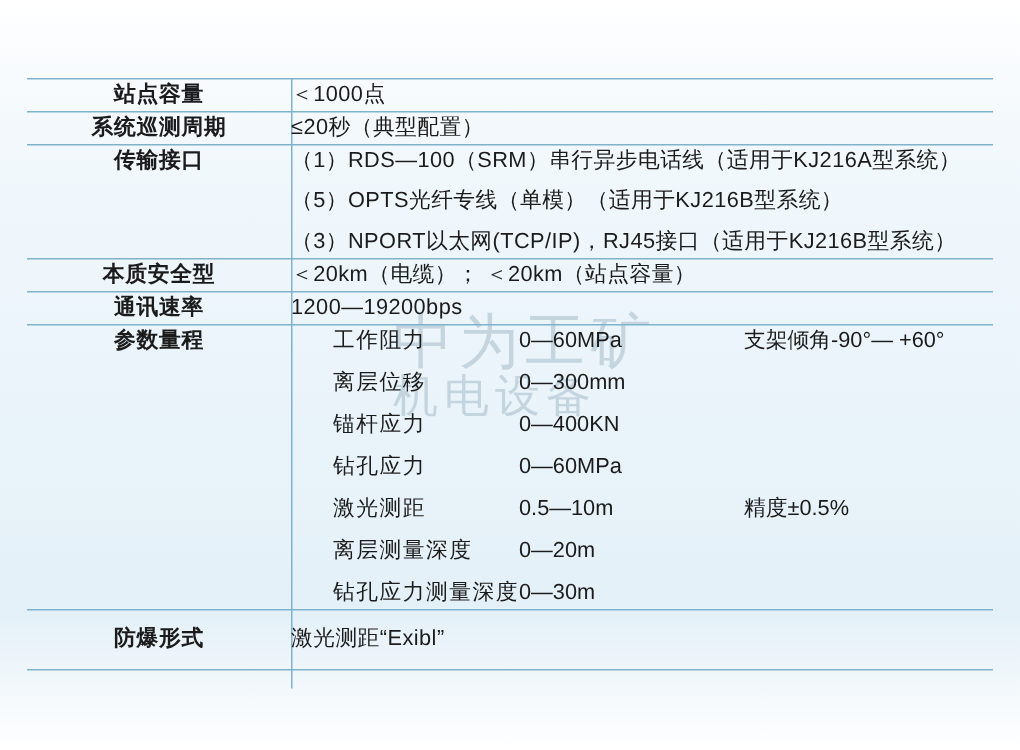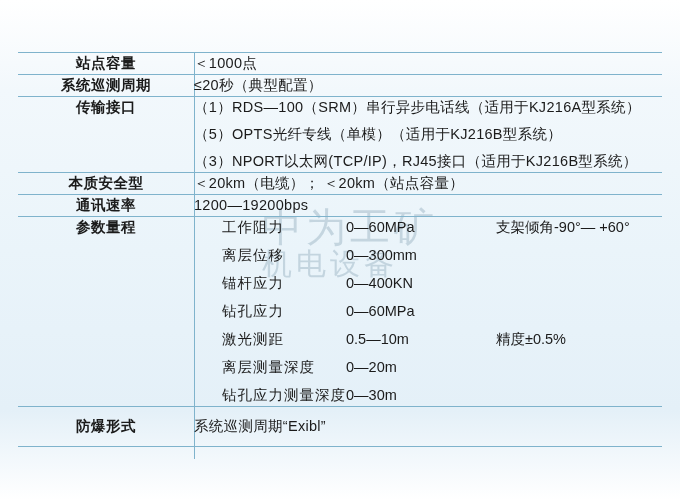--- a/index.html
+++ b/index.html
@@ -237,21 +237,21 @@
       </tr>
       <tr class="rule-row">
         <td colspan="2">
             <div class="hline"></div>
           </td>
       </tr>
 
       <tr>
         <td class="label-cell" style="padding-top:9px;padding-bottom:9px">防爆形式</td>
         <td class="value-cell" style="padding-top:9px;padding-bottom:9px">
-          <div class="value-line">系统巡测周期“Exibl”</div>
+          <div class="value-line">激光测距“Exibl”</div>
         </td>
       </tr>
       <tr class="rule-row">
         <td colspan="2">
             <div class="hline"></div>
           </td>
       </tr>
     </tbody>
   </table>
 

